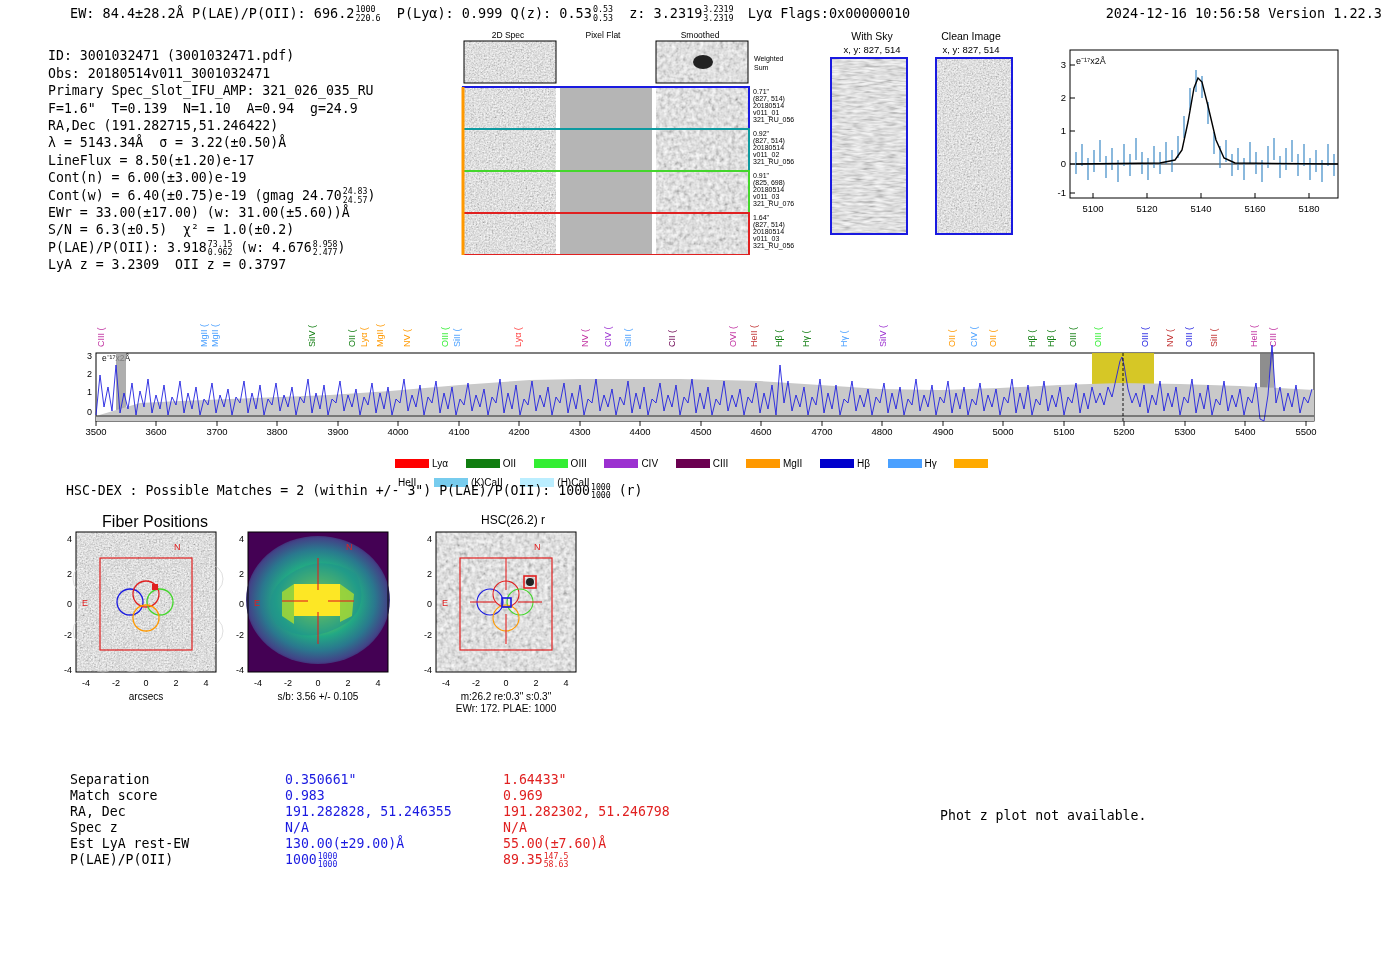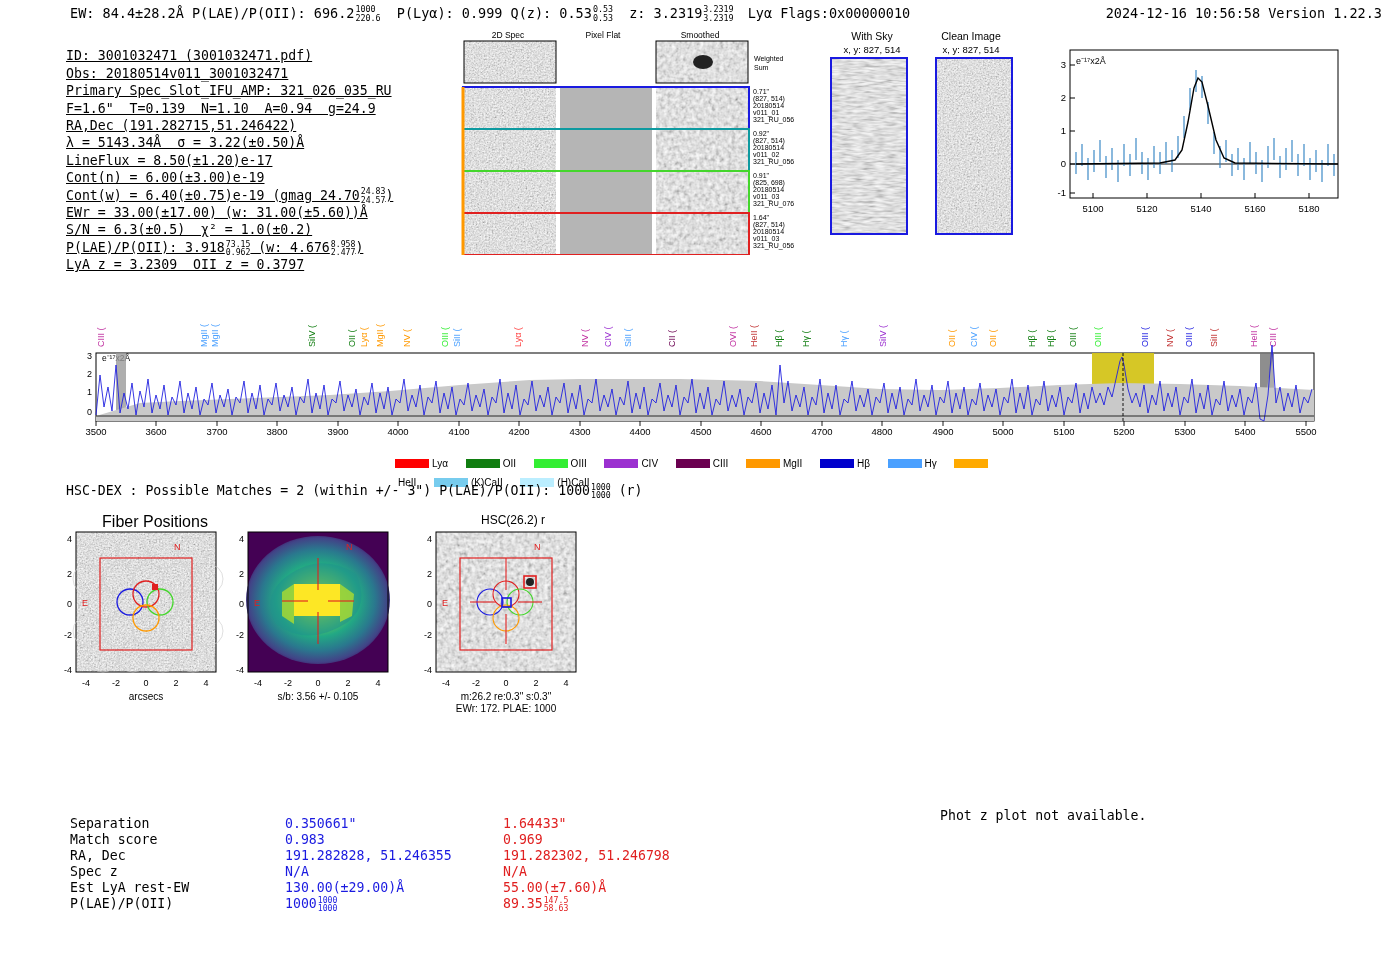--- a/index.html
+++ b/index.html
@@ -23,21 +23,21 @@
 <body>
 
 <div class="abs hdr mono" style="left:70px;top:5px;">
   <span>EW: 84.4±28.2Å   P(LAE)/P(OII):  696.2</span><span class="frac"><span>1000</span><br><span>220.6</span></span>
   <span style="margin-left:8px;">P(Lyα): 0.999   Q(z): 0.53</span><span class="frac"><span>0.53</span><br><span>0.53</span></span>
   <span style="margin-left:8px;">z: 3.2319</span><span class="frac"><span>3.2319</span><br><span>3.2319</span></span>
   <span style="margin-left:6px;">Lyα  Flags:0x00000010</span>
 </div>
 <div class="abs hdr mono" style="right:18px;top:5px;">2024-12-16 10:56:58  Version 1.22.3</div>
 
-<div class="abs mono infoblock" style="left:66px;top:30px;text-decoration:underline;">
+<div class="abs mono infoblock" style="left:48px;top:30px;">
 <span>ID: 3001032471 (3001032471.pdf)</span>
 <span>Obs: 20180514v011_3001032471</span>
 <span>Primary Spec_Slot_IFU_AMP: 321_026_035_RU</span>
 <span>F=1.6"  T=0.139  N=1.10  A=0.94  g=24.9</span>
 <span>RA,Dec (191.282715,51.246422)</span>
 <span>λ = 5143.34Å  σ = 3.22(±0.50)Å</span>
 <span>LineFlux = 8.50(±1.20)e-17</span>
 <span>Cont(n) = 6.00(±3.00)e-19</span>
 <span style="display:inline;"><span>Cont(w) = 6.40(±0.75)e-19 (gmag 24.70</span><span class="frac"><span>24.83</span><br><span>24.57</span></span><span>)</span></span>
 <span>EWr = 33.00(±17.00) (w: 31.00(±5.60))Å</span>
@@ -487,21 +487,21 @@
     <text x="38" y="158">-4</text>
       <text x="68" y="158">-2</text>
       <text x="98" y="158">0</text>
       <text x="128" y="158">2</text>
       <text x="158" y="158">4</text>
   </g>
   <text x="98" y="172" class="sans" font-size="10" text-anchor="middle">m:26.2 re:0.3" s:0.3"</text>
   <text x="98" y="184" class="sans" font-size="10" text-anchor="middle">EWr: 172. PLAE: 1000</text>
 </svg>
 
-<table class="abs matches mono" style="left:70px;top:816px;">
+<table class="abs matches mono" style="left:70px;top:772px;">
   <tbody>
       <tr>
     <td style="width:215px;">Separation</td>
     <td class="bluec" style="width:218px;">0.350661"</td>
     <td class="redc">1.64433"</td>
   </tr>
   <tr>
     <td>Match score</td>
     <td class="bluec">0.983</td>
     <td class="redc">0.969</td>

